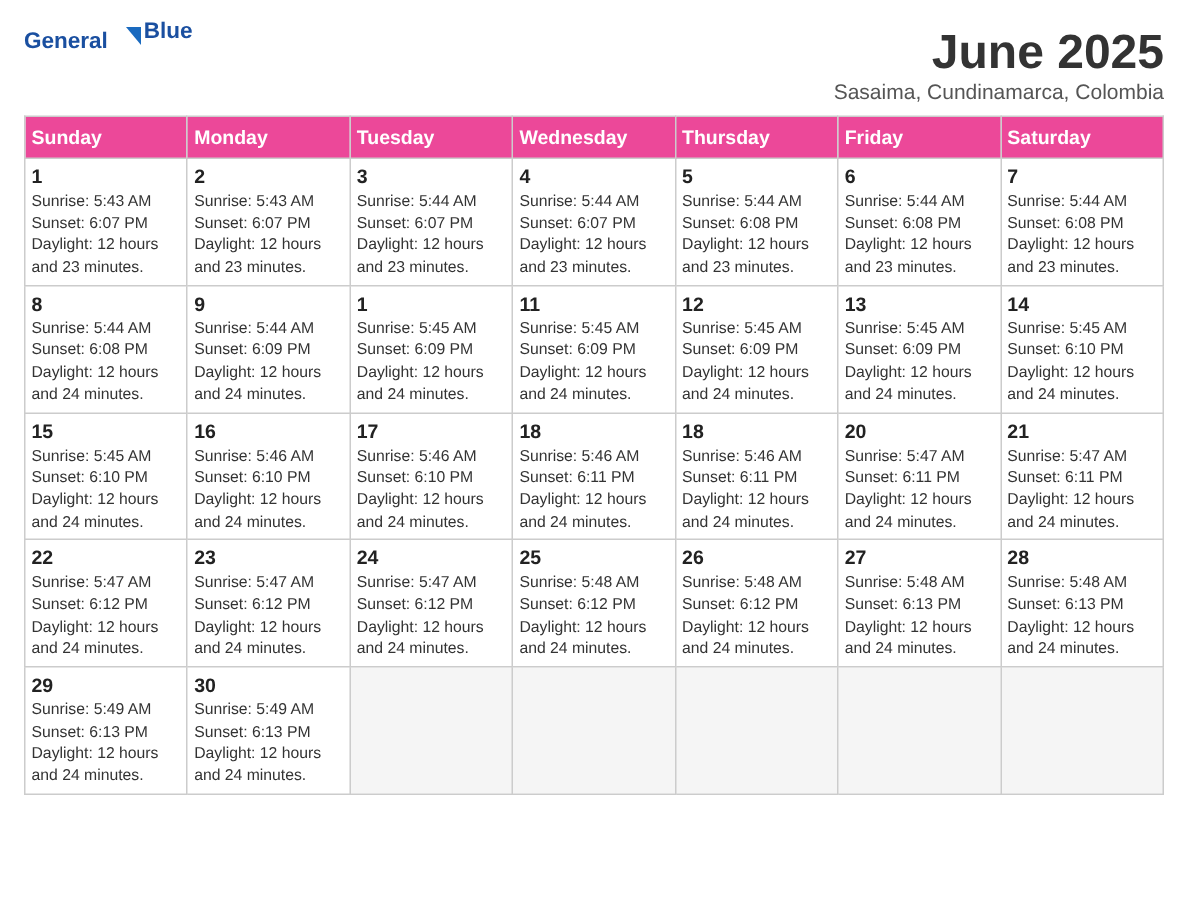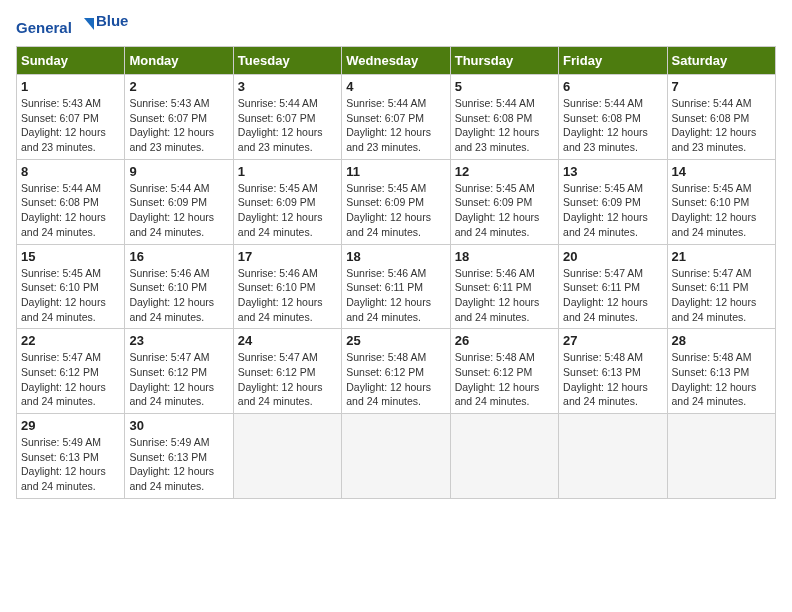--- a/index.html
+++ b/index.html
@@ -32,21 +32,21 @@
     .subtitle {
       font-size: 14px;
       color: #555;
     }
     .calendar {
       width: 100%;
       border-collapse: collapse;
       font-size: 11px;
     }
     .calendar thead tr th {
-      background-color: #4d7c0f;
+      background-color: #ec4899;
       color: #fff;
       padding: 6px 4px;
       text-align: left;
       font-size: 13px;
       font-weight: bold;
       border: 1px solid #ccc;
     }
     .calendar tbody tr td {
       vertical-align: top;
       border: 1px solid #ccc;
@@ -78,20 +78,24 @@
   <div style="display:flex;flex-direction:row;align-items:flex-start;">
     <div style="display:flex;align-items:center;">
       <span style="font-size:15px;font-weight:bold;color:#1a4fa0;">General</span>
       <svg width="22" height="22" viewBox="0 0 22 22" style="margin-left:2px;">
         <polygon points="10,2 20,2 20,14" fill="#1a6abf"></polygon>
       </svg>
     </div>
     <span style="font-size:15px;font-weight:bold;color:#1a4fa0;margin-top:-4px;">Blue</span>
   </div>
 </div>
+  <div class="title-area">
+    <div class="month-title">June 2025</div>
+    <div class="subtitle">Sasaima, Cundinamarca, Colombia</div>
+  </div>
 </div>
 
 <table class="calendar">
   <thead>
     <tr>
       <th>Sunday</th>
       <th>Monday</th>
       <th>Tuesday</th>
       <th>Wednesday</th>
       <th>Thursday</th>

